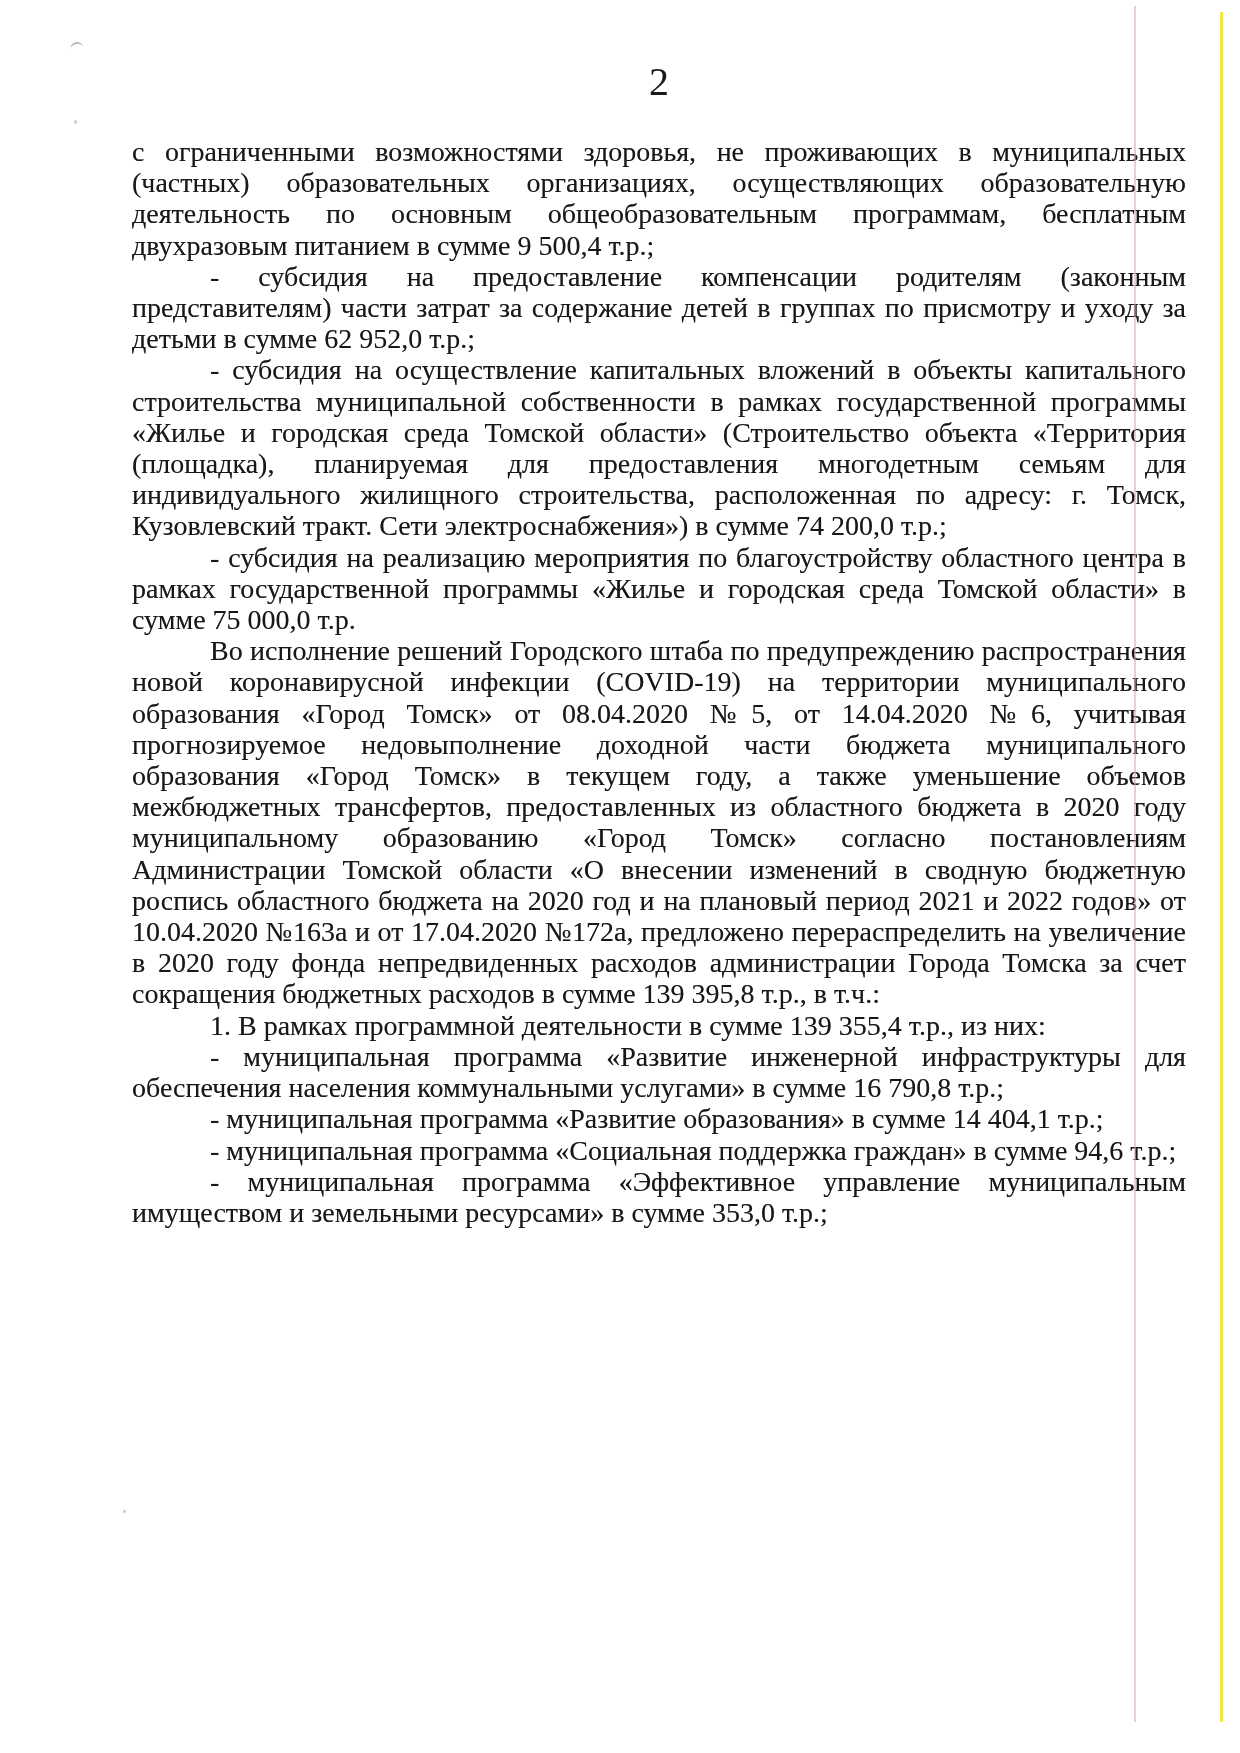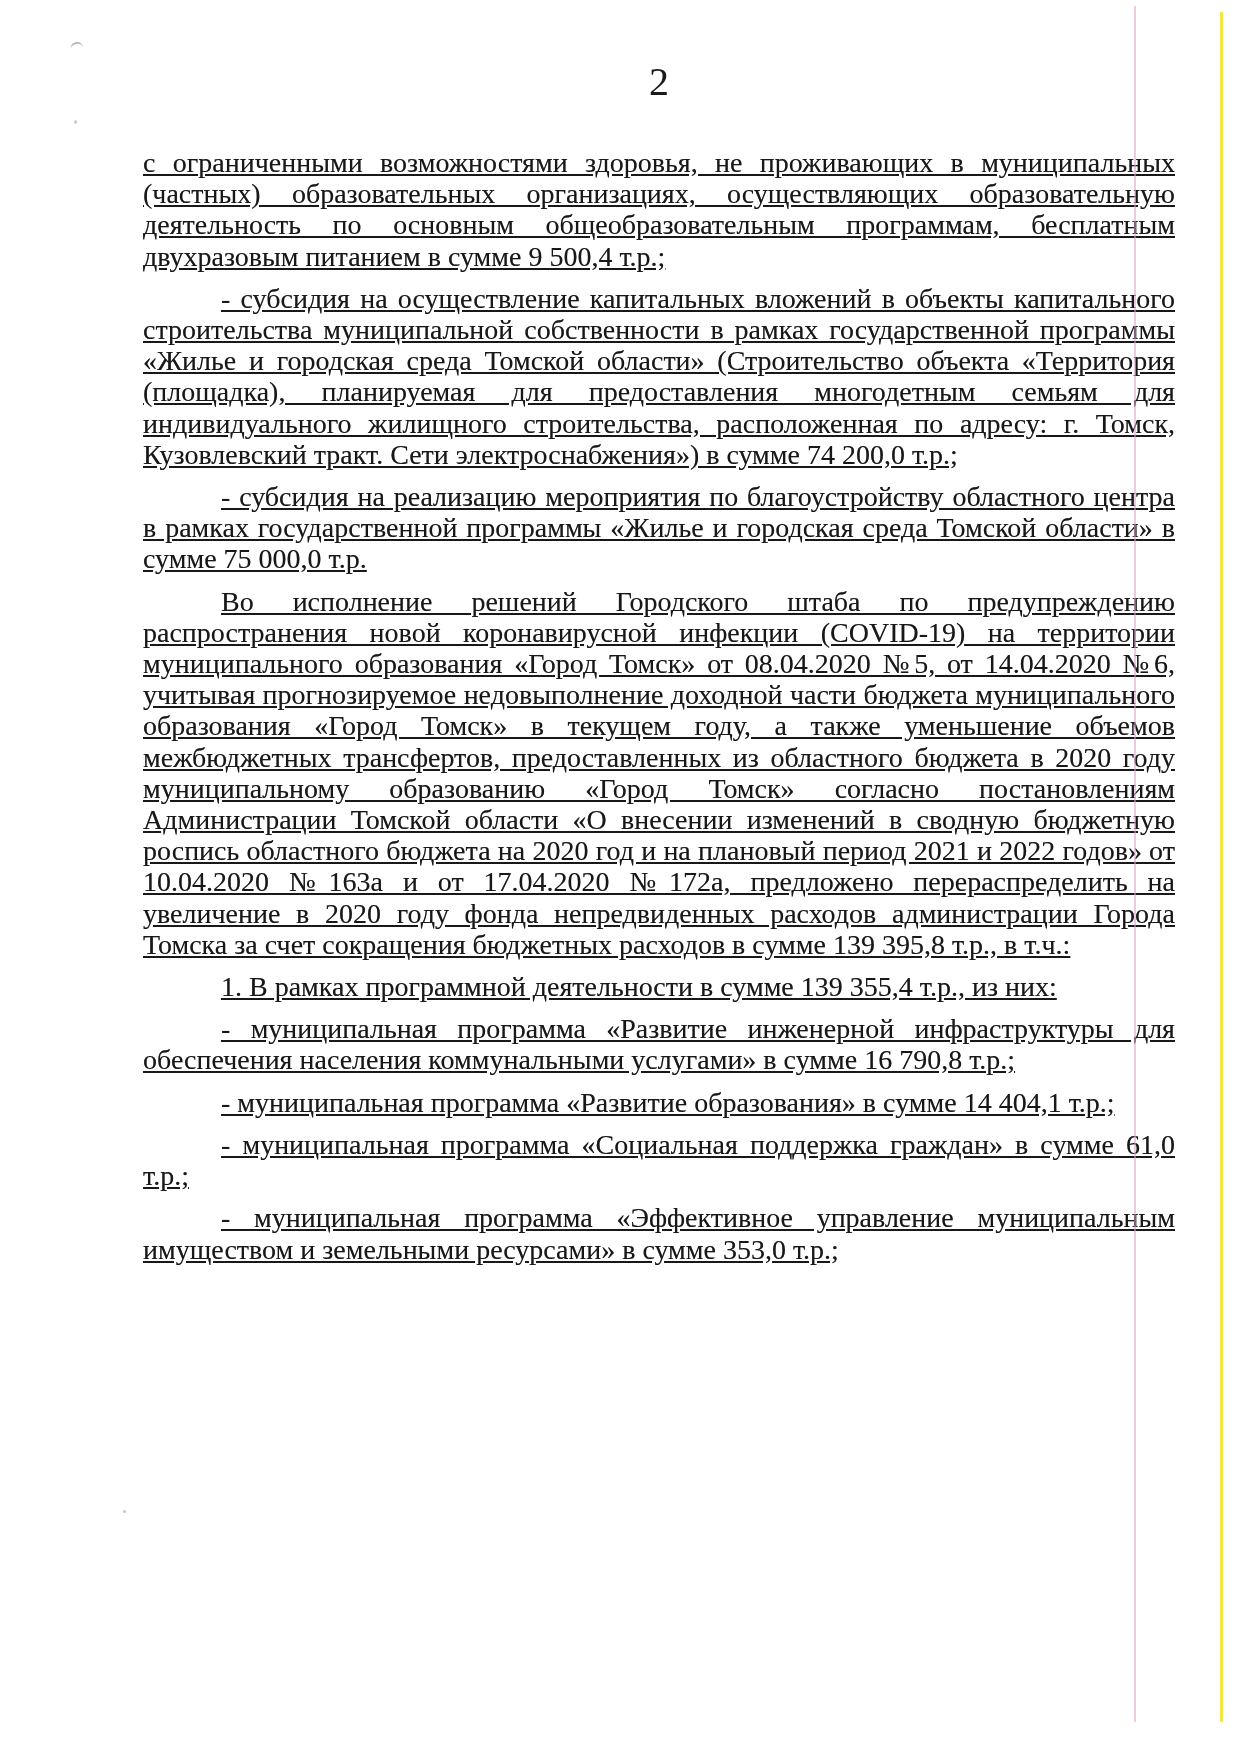--- a/index.html
+++ b/index.html
@@ -35,23 +35,22 @@
     top: 136px;
     left: 132px;
     width: 1054px;
     font-size: 28px;
     line-height: 31.2px;
     text-align: justify;
     color: #181818;
     text-shadow: 0 0 0.5px rgba(20,20,20,0.45);
   }
   .para {
-    margin: 11px;
+    margin: 0;
     padding: 0;
-    text-decoration: underline;
   }
   .para.indent {
     text-indent: 78px;
   }
   
   .scan-line {
     position: absolute;
     pointer-events: none;
   }
   .scan-line-pink {
@@ -104,27 +103,28 @@
 </style>
 </head>
 <body>
 
 <div class="page" style="background: rgb(255, 255, 255);">
 
   <div class="page-number">2</div>
 
   <div class="text-block" id="paragraphs" style="color: rgb(24, 24, 24);">
       <p class="para">с ограниченными возможностями здоровья, не проживающих в муниципальных (частных) образовательных организациях, осуществляющих образовательную деятельность по основным общеобразовательным программам, бесплатным двухразовым питанием в сумме 9&nbsp;500,4 т.р.;</p>
+      <p class="para indent">- субсидия на предоставление компенсации родителям (законным представителям) части затрат за содержание детей в группах по присмотру и уходу за детьми в сумме 62&nbsp;952,0 т.р.;</p>
       <p class="para indent">- субсидия на осуществление капитальных вложений в объекты капитального строительства муниципальной собственности в рамках государственной программы «Жилье и городская среда Томской области» (Строительство объекта «Территория (площадка), планируемая для предоставления многодетным семьям для индивидуального жилищного строительства, расположенная по адресу: г. Томск, Кузовлевский тракт. Сети электроснабжения») в сумме 74&nbsp;200,0 т.р.;</p>
       <p class="para indent">- субсидия на реализацию мероприятия по благоустройству областного центра в рамках государственной программы «Жилье и городская среда Томской области» в сумме 75&nbsp;000,0 т.р.</p>
       <p class="para indent">Во исполнение решений Городского штаба по предупреждению распространения новой коронавирусной инфекции (COVID-19) на территории муниципального образования «Город Томск» от 08.04.2020 №5, от 14.04.2020 №6, учитывая прогнозируемое недовыполнение доходной части бюджета муниципального образования «Город Томск» в текущем году, а также уменьшение объемов межбюджетных трансфертов, предоставленных из областного бюджета в 2020 году муниципальному образованию «Город Томск» согласно постановлениям Администрации Томской области «О внесении изменений в сводную бюджетную роспись областного бюджета на 2020 год и на плановый период 2021 и 2022 годов» от 10.04.2020 №163а и от 17.04.2020 №172а, предложено перераспределить на увеличение в 2020 году фонда непредвиденных расходов администрации Города Томска за счет сокращения бюджетных расходов в сумме 139&nbsp;395,8 т.р., в т.ч.:</p>
       <p class="para indent">1. В рамках программной деятельности в сумме 139&nbsp;355,4 т.р., из них:</p>
       <p class="para indent">- муниципальная программа «Развитие инженерной инфраструктуры для обеспечения населения коммунальными услугами» в сумме 16&nbsp;790,8 т.р.;</p>
       <p class="para indent">- муниципальная программа «Развитие образования» в сумме 14&nbsp;404,1 т.р.;</p>
-      <p class="para indent">- муниципальная программа «Социальная поддержка граждан» в сумме 61,0 т.р.;</p>
+      <p class="para indent">- муниципальная программа «Социальная поддержка граждан» в сумме 94,6 т.р.;</p>
       <p class="para indent">- муниципальная программа «Эффективное управление муниципальным имуществом и земельными ресурсами» в сумме 353,0 т.р.;</p>
     </div>
 
   <div class="scan-line scan-line-pink" style="background: rgb(216, 160, 200);"></div>
 
   <div class="scan-line scan-line-yellow" style="background: rgb(241, 230, 61);"></div>
 
   <div class="smudge smudge-tilde"></div>
 
   <div class="smudge smudge-dot-1"></div>

